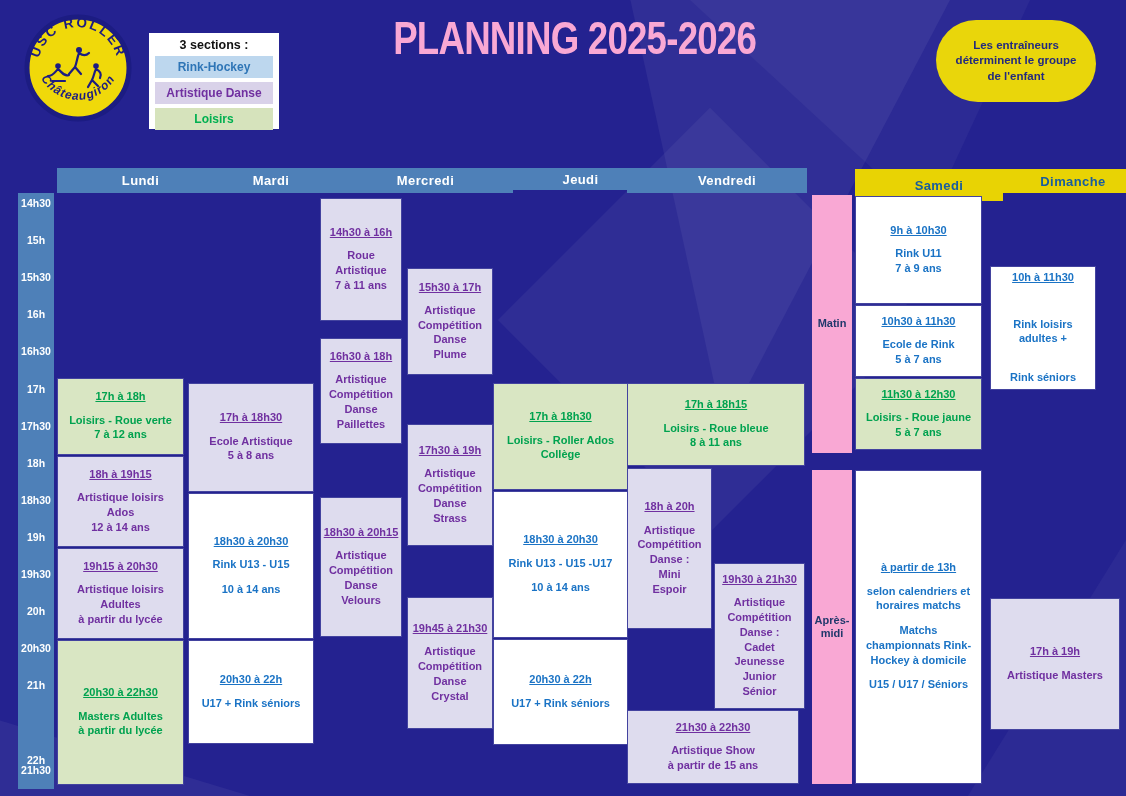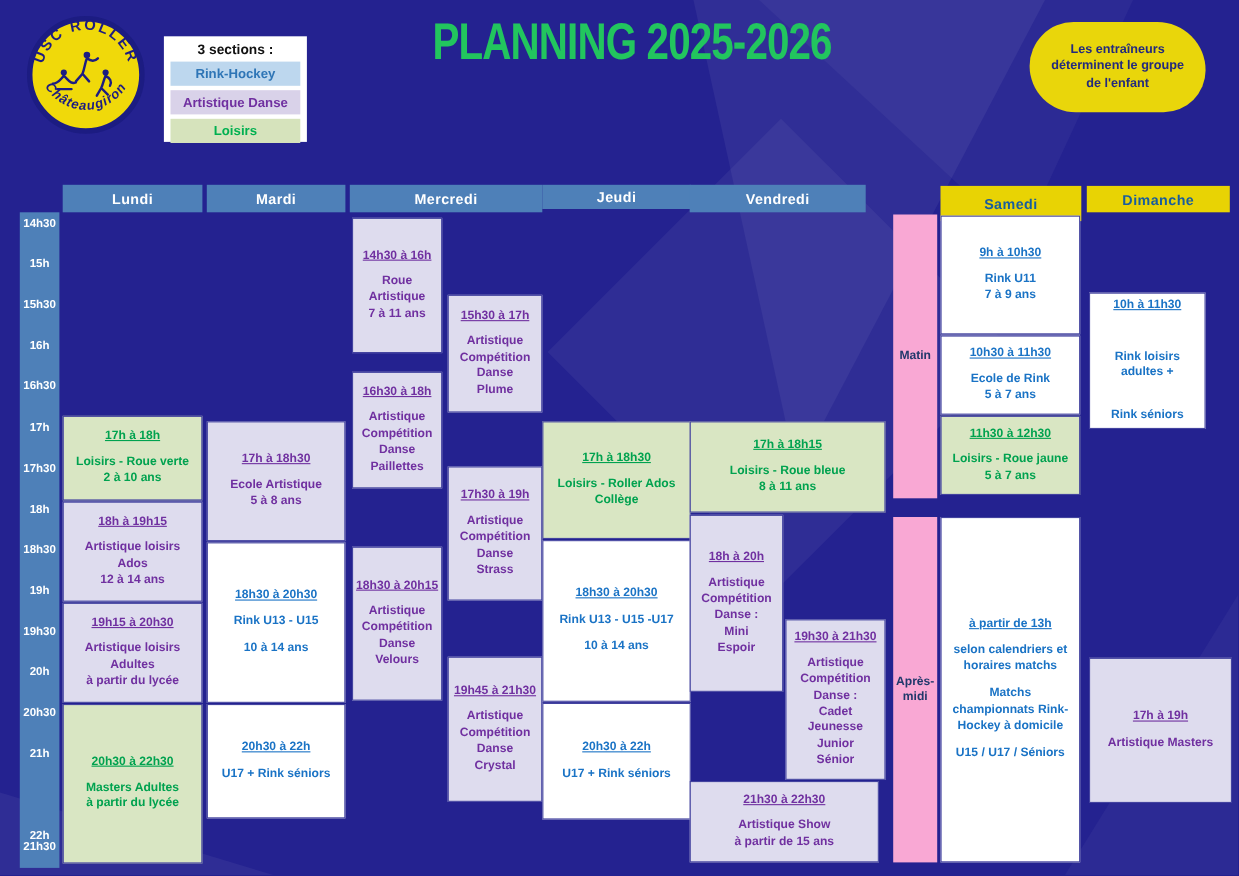--- a/index.html
+++ b/index.html
@@ -13,21 +13,21 @@
 
   
   .bgshape{position:absolute;z-index:0;}
   .bg1{left:480px;top:0;width:470px;height:430px;background:rgba(255,255,255,0.055);clip-path:polygon(32% 0,100% 0,52% 100%);}
   .bg2{left:560px;top:170px;width:300px;height:300px;background:rgba(255,255,255,0.05);transform:rotate(45deg);}
   .bg3{left:0;top:688px;width:250px;height:108px;background:rgba(255,255,255,0.05);clip-path:polygon(0 30%,0 100%,100% 100%);}
   .bg4{left:940px;top:540px;width:186px;height:256px;background:rgba(255,255,255,0.04);clip-path:polygon(100% 0,100% 100%,15% 100%);}
   .bg5{left:690px;top:0;width:340px;height:220px;background:rgba(255,255,255,0.04);clip-path:polygon(0 0,100% 0,70% 100%);}
 
   
-  .title{position:absolute;left:330px;top:10px;width:490px;text-align:center;color:#22c55e;
+  .title{position:absolute;left:330px;top:10px;width:490px;text-align:center;color:#f9a8d4;
          font-size:47px;font-weight:800;z-index:3;white-space:nowrap;}
   .title span{display:inline-block;transform:scaleX(0.78);letter-spacing:-1px;}
   .pill{position:absolute;left:374px;top:88px;width:394px;height:42px;background:#e8d304;border-radius:22px;
         display:flex;align-items:center;justify-content:center;color:#1e3c78;font-weight:800;font-size:21px;z-index:3;}
   .note{position:absolute;left:936px;top:20px;width:160px;height:82px;background:#e9d60b;border-radius:42px 46px 40px 44px;
         display:flex;align-items:center;justify-content:center;text-align:center;color:#232a7e;
         font-weight:800;font-size:11.5px;line-height:1.35;padding:6px 12px;box-sizing:border-box;z-index:3;}
 
   
   .legend{position:absolute;left:149px;top:33px;width:130px;height:96px;background:#ffffff;z-index:3;
@@ -36,21 +36,21 @@
   .legend-chip{height:22px;display:flex;align-items:center;justify-content:center;font-weight:800;font-size:12px;}
   .chip-rink{background:#bdd7ee;color:#2e75b6;}
   .chip-danse{background:#d9d2e9;color:#7030a0;}
   .chip-loisirs{background:#d6e3bc;color:#00b050;}
 
   
   .logo{position:absolute;left:24px;top:14px;z-index:3;}
 
   
   .day-header{position:absolute;display:flex;align-items:center;justify-content:center;
-              font-weight:800;font-size:13px;letter-spacing:.4px;z-index:2;}
+              font-weight:800;font-size:13px;letter-spacing:.4px;z-index:2;padding-left:20px;}
   .day-weekday{background:#4e80b8;color:#ffffff;}
   .day-weekend{background:#e8d304;color:#185d9e;}
 
   .timebar{position:absolute;left:18px;top:193px;width:36px;height:596px;background:#4e80b8;z-index:1;}
   .time-label{position:absolute;left:18px;width:36px;height:14px;line-height:14px;text-align:center;
               color:#ffffff;font-weight:800;font-size:10.5px;z-index:2;}
 
   .period{position:absolute;background:#f9a8d4;color:#20386b;display:flex;align-items:center;justify-content:center;
           text-align:center;font-weight:800;font-size:11px;line-height:1.2;padding:2px;box-sizing:border-box;z-index:2;}
 
@@ -132,21 +132,21 @@
       <div class="time-label" style="top: 604.1px;">20h</div>
       <div class="time-label" style="top: 641.2px;">20h30</div>
       <div class="time-label" style="top: 678.3px;">21h</div>
       <div class="time-label" style="top: 715.4px; margin-top: 48px;">21h30</div>
       <div class="time-label" style="top: 752.5px;">22h</div>
       <div class="period" style="left: 812px; top: 195px; width: 40px; height: 258px;">Matin</div>
       <div class="period" style="left: 812px; top: 470px; width: 40px; height: 314px;">Après-midi</div>
       <div class="block sec-loisirs" style="left: 57px; top: 378px; width: 127px; height: 77px;">
         <div class="time">17h à 18h</div>
         <div class="line">Loisirs - Roue verte</div>
-        <div class="line">2 à 10 ans</div>
+        <div class="line">7 à 12 ans</div>
       </div>
       <div class="block sec-danse" style="left: 57px; top: 456px; width: 127px; height: 91px;">
         <div class="time">18h à 19h15</div>
         <div class="line">Artistique loisirs</div>
         <div class="line">Ados</div>
         <div class="line">12 à 14 ans</div>
       </div>
       <div class="block sec-danse" style="left: 57px; top: 548px; width: 127px; height: 91px;">
         <div class="time">19h15 à 20h30</div>
         <div class="line">Artistique loisirs</div>

